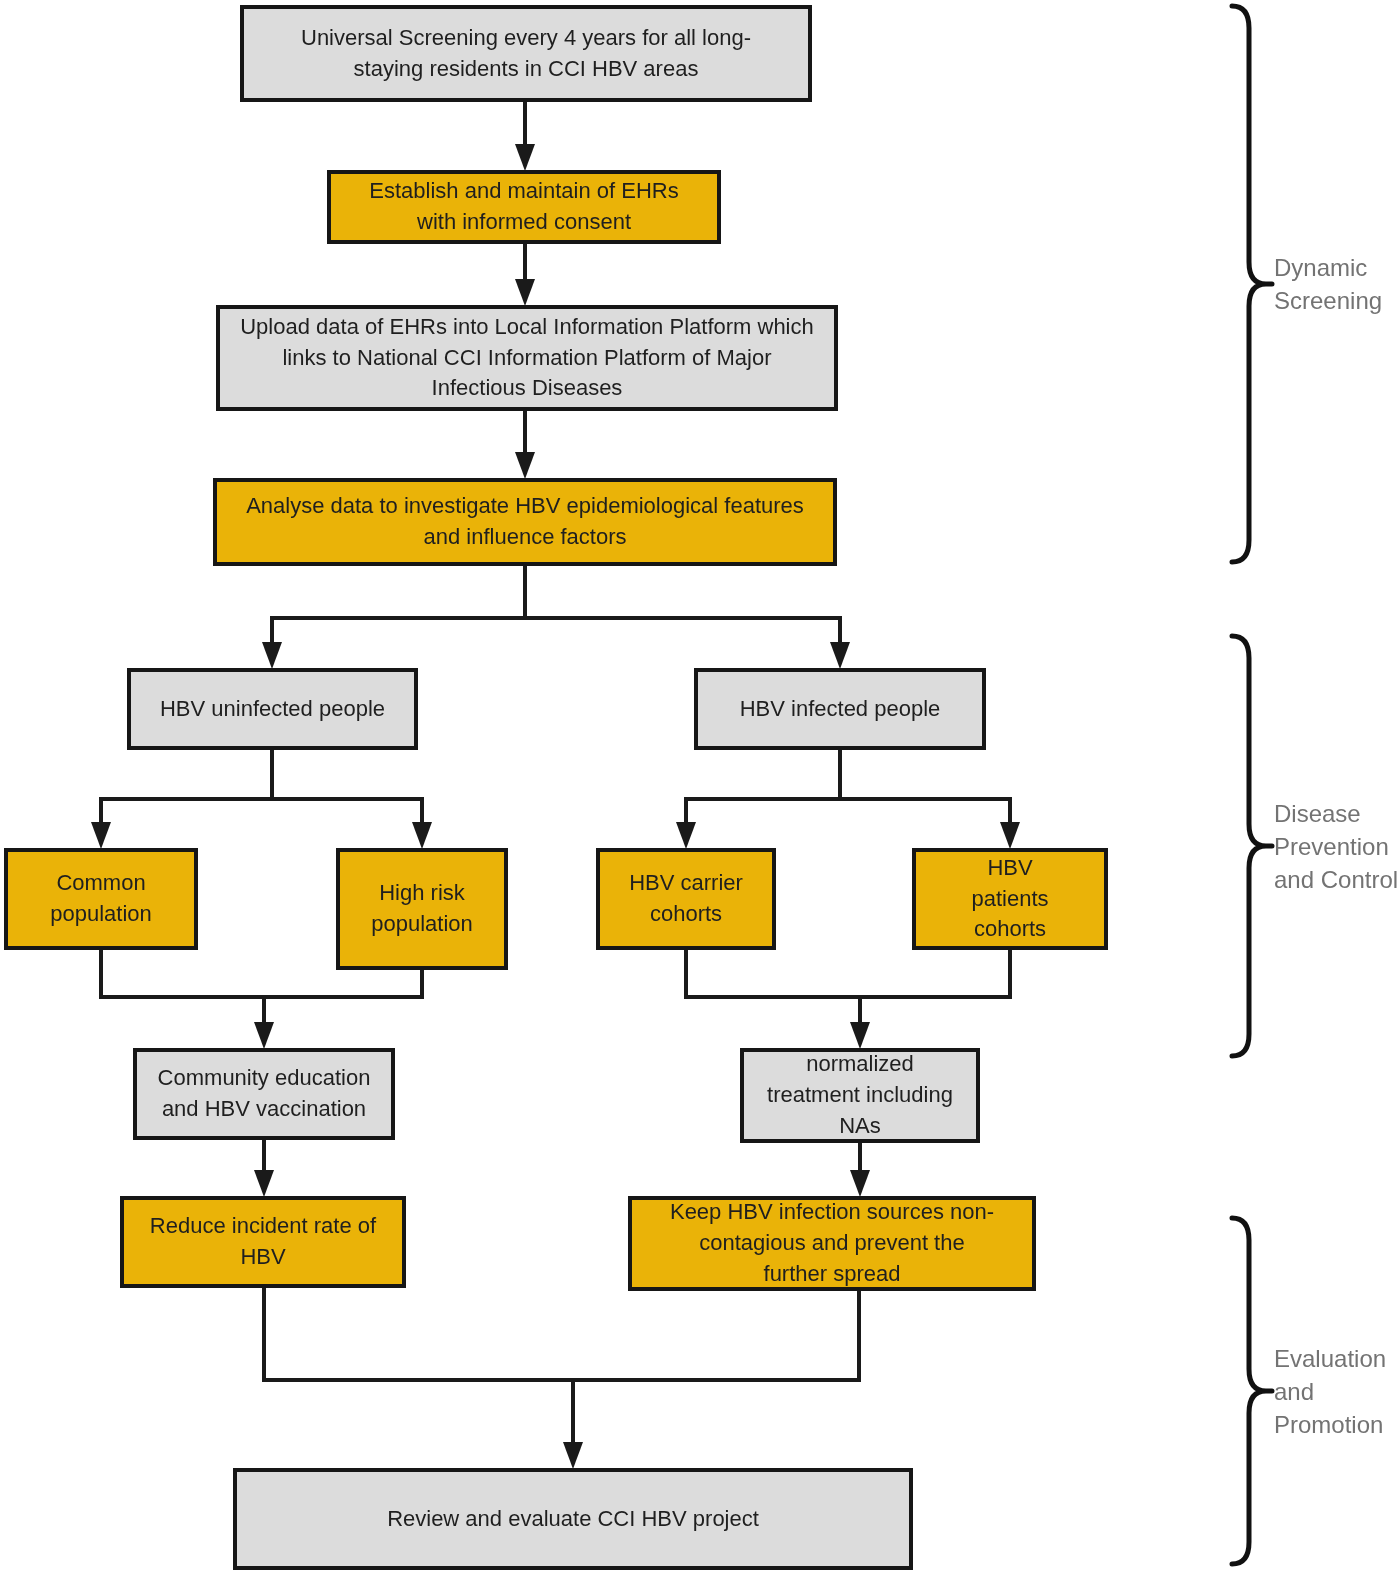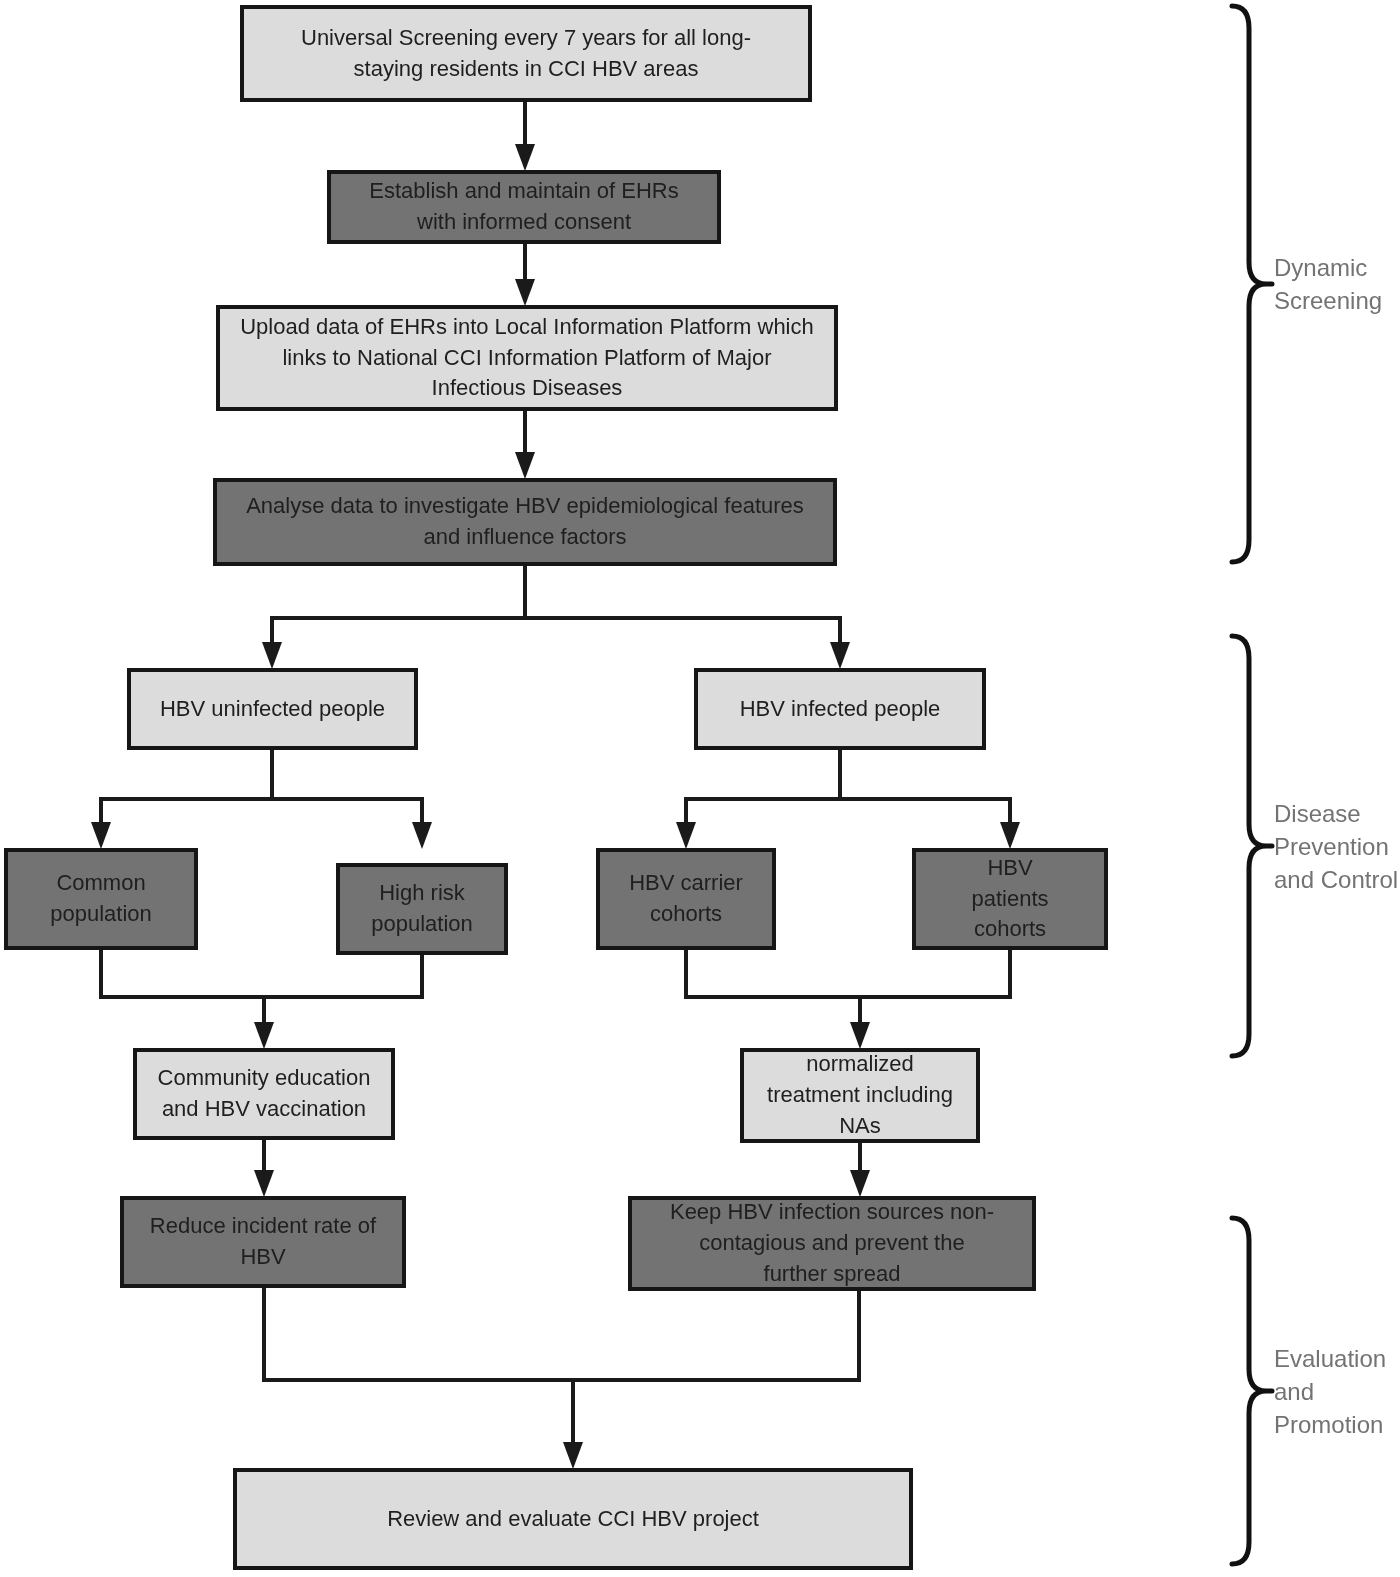--- a/index.html
+++ b/index.html
@@ -15,29 +15,29 @@
   .node{
     position:absolute;
     box-sizing:border-box;
     border:4px solid #161616;
     display:flex;align-items:center;justify-content:center;
     text-align:center;
     font-size:22px;line-height:1.4;
     color:#1f1f1f;
   }
   .shaded{background:#dcdcdc;}
-  .plain{background:#737373;}
+  .plain{background:#eab308;}
   .n1 {left:240px;top:5px;   width:572px;height:97px; padding:0 35px;}
   .n2 {left:327px;top:170px; width:394px;height:74px; padding:0 30px;}
   .n3 {left:216px;top:305px; width:622px;height:106px;padding:0 18px;}
   .n4 {left:213px;top:478px; width:624px;height:88px; padding:5px 25px;}
   .n5 {left:127px;top:668px; width:291px;height:82px; padding:0 10px;}
   .n6 {left:694px;top:668px; width:292px;height:82px; padding:0 10px;}
   .n7 {left:4px;  top:848px; width:194px;height:102px;padding:0 38px;}
-  .n8 {left:336px;top:848px; width:172px;height:92px;padding:0 25px;margin-top:15px;}
+  .n8 {left:336px;top:848px; width:172px;height:122px;padding:0 25px;}
   .n9 {left:596px;top:848px; width:180px;height:102px;padding:0 25px;}
   .n10{left:912px;top:848px; width:196px;height:102px;padding:0 33px;}
   .n11{left:133px;top:1048px;width:262px;height:92px; padding:0 15px;}
   .n12{left:740px;top:1048px;width:240px;height:95px; padding:0 16px;}
   .n13{left:120px;top:1196px;width:286px;height:92px; padding:0 24px;}
   .n14{left:628px;top:1196px;width:408px;height:95px; padding:12px 35px;}
   .n15{left:233px;top:1468px;width:680px;height:102px;padding:0 10px;}
   .section-label{
     position:absolute;
     left:1274px;width:126px;
@@ -130,21 +130,21 @@
       </g>
     </g>
 
     <g stroke="#111111" stroke-width="5" fill="none" stroke-linecap="round" stroke-linejoin="round">
       <path d="M 1232,6 Q 1249,6 1249,28 L 1249,262 Q 1249,284 1266,284 L 1272,284 M 1266,284 Q 1249,284 1249,306 L 1249,540 Q 1249,562 1232,562"></path>
       <path d="M 1232,636 Q 1249,636 1249,658 L 1249,824 Q 1249,846 1266,846 L 1272,846 M 1266,846 Q 1249,846 1249,868 L 1249,1034 Q 1249,1056 1232,1056"></path>
       <path d="M 1232,1218 Q 1249,1218 1249,1240 L 1249,1369 Q 1249,1391 1266,1391 L 1272,1391 M 1266,1391 Q 1249,1391 1249,1413 L 1249,1542 Q 1249,1564 1232,1564"></path>
     </g>
   </svg>
 
-  <div class="node shaded n1">Universal Screening every 7 years for all long-staying residents in CCI HBV areas</div>
+  <div class="node shaded n1">Universal Screening every 4 years for all long-staying residents in CCI HBV areas</div>
   <div class="node plain n2">Establish and maintain of EHRs with informed consent</div>
   <div class="node shaded n3">Upload data of EHRs into Local Information Platform which links to National CCI Information Platform of Major Infectious Diseases</div>
   <div class="node plain n4">Analyse data to investigate HBV epidemiological features and influence factors</div>
   <div class="node shaded n6">HBV infected people</div>
   <div class="node shaded n5">HBV uninfected people</div>
   <div class="node plain n7">Common population</div>
   <div class="node plain n8">High risk population</div>
   <div class="node plain n9">HBV carrier cohorts</div>
   <div class="node plain n10">HBV patients cohorts</div>
   <div class="node shaded n11">Community education and HBV vaccination</div>

